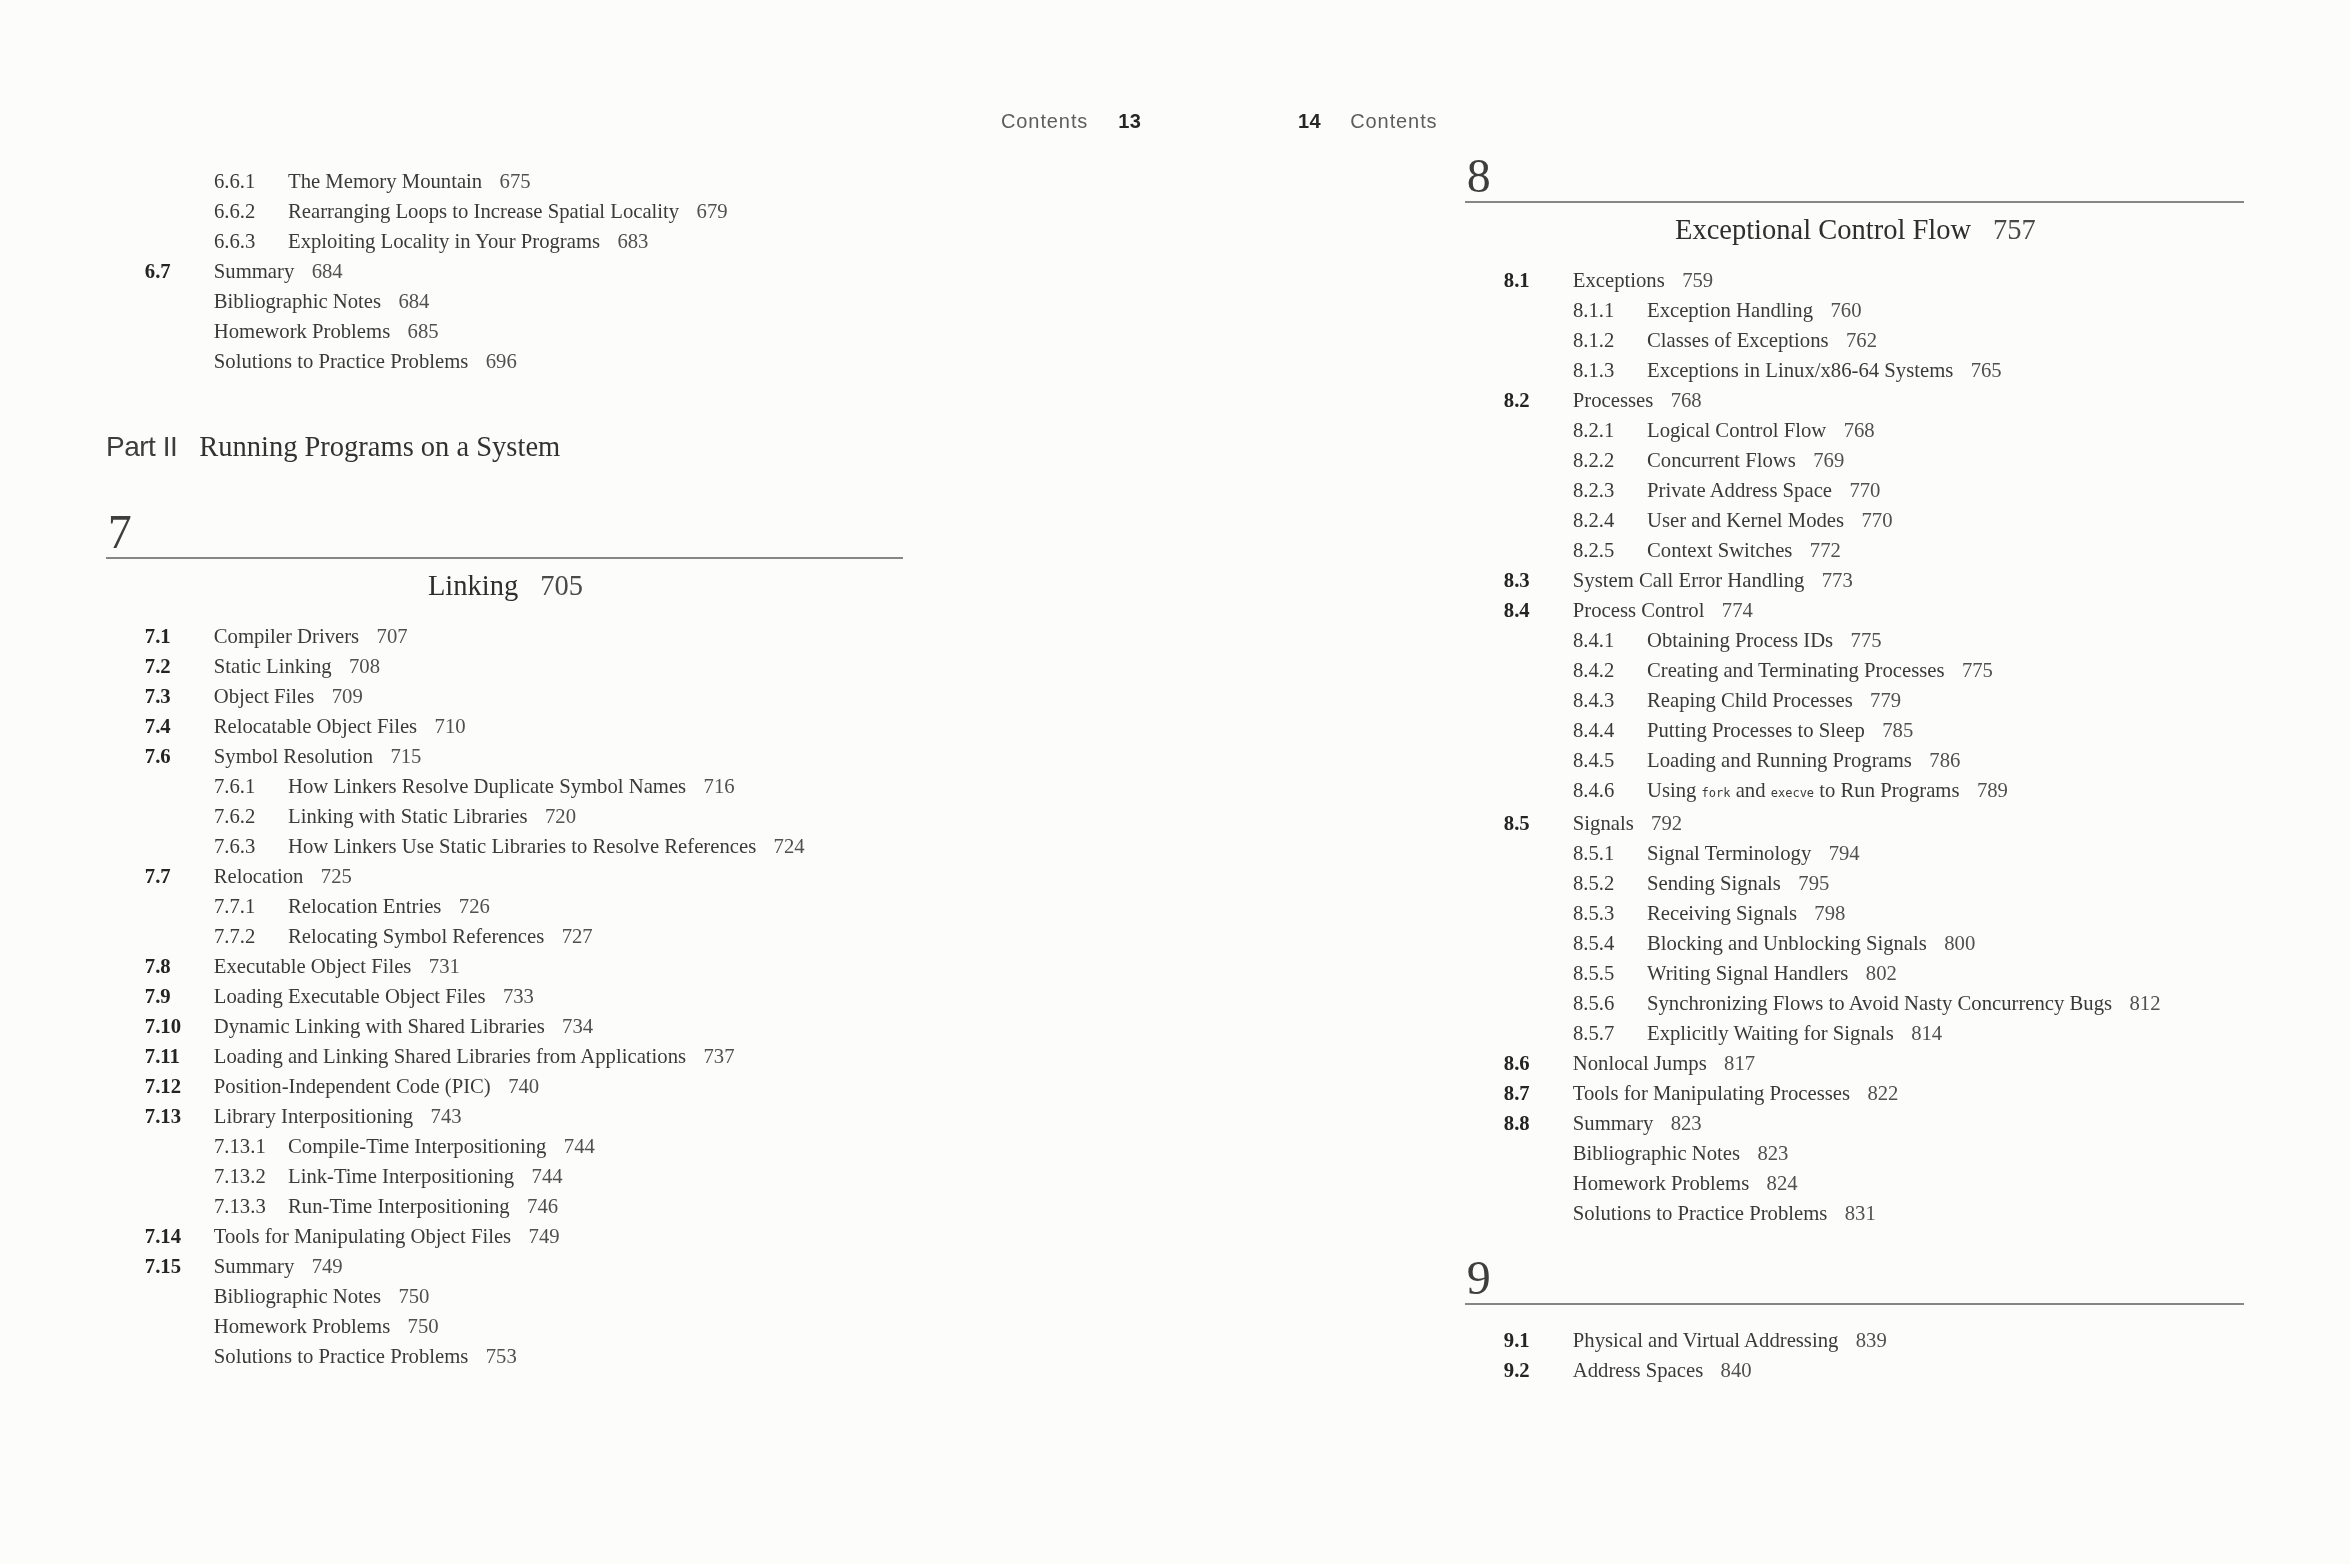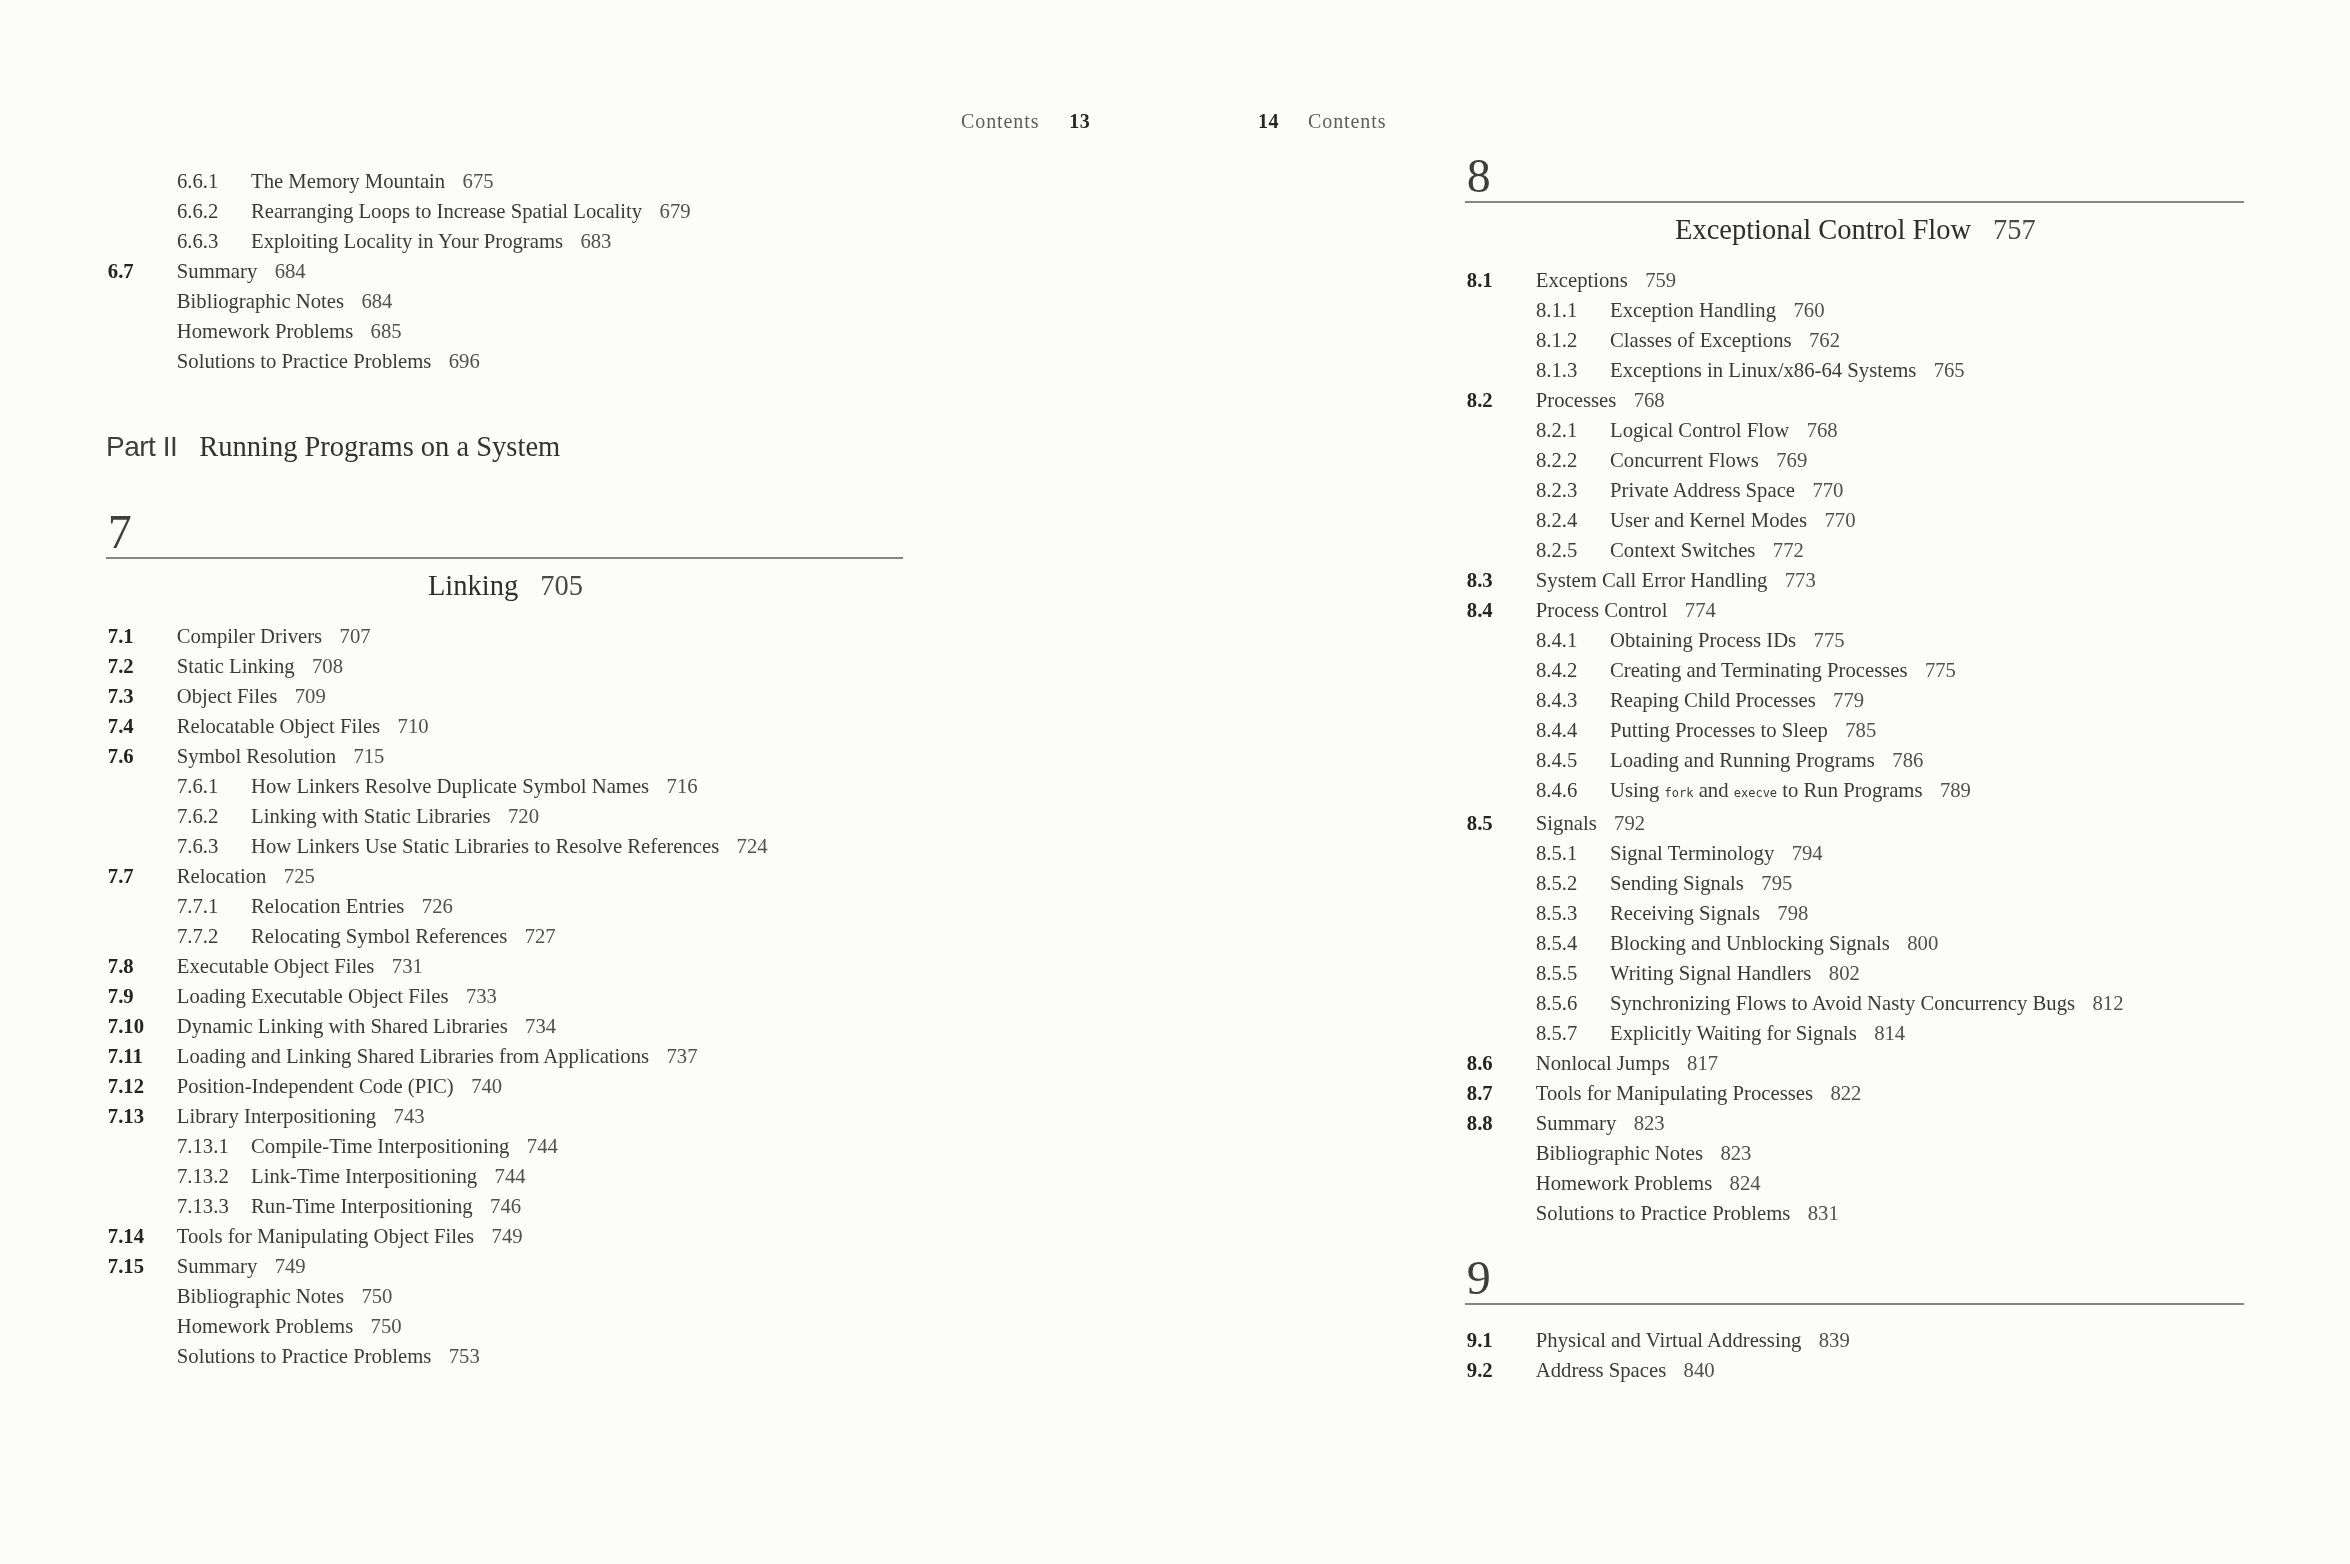--- a/index.html
+++ b/index.html
@@ -10,24 +10,25 @@
   }
   body {
     position:relative;
     font-family:"Liberation Serif", serif;
     color:#3a3a3a;
   }
 
   
   .running-head {
     position:absolute;
-    font-family:Liberation Serif, serif;
+    font-family:Liberation Sans, sans-serif;
     font-size:20px;
     line-height:24px;
     white-space:nowrap;
+    margin-left:40px;
   }
   .rh-left  { left:961px; top:109px; }
   .rh-right { left:1258px; top:109px; }
   .rh-title { color:#5d5d5d; letter-spacing:0.9px; }
   .rh-page  { color:#272727; font-weight:bold; letter-spacing:0.5px; }
   .rh-left .rh-page  { margin-left:30px; }
   .rh-right .rh-title { margin-left:29px; }
 
   
   #part2 {
@@ -60,21 +61,21 @@
     margin-top:2.8px;
   }
   .ch-title-row {
     margin-top:11px; padding-left:1.8px;
     font-size:28.5px; line-height:31px;
     color:#2e2e2e; white-space:nowrap;text-align:center;
   }
   .ch-page { margin-left:22px; color:#4a4a4a; }
 
   
-  .toc-list { margin-top:20px; }
+  .toc-list { margin-top:20px;margin-left:37px; }
   #ch6-tail .toc-list { margin-top:0; }
   .toc-row {
     display:flex; align-items:baseline;
     font-size:20.7px; line-height:30px;
     padding-left:1.8px; white-space:nowrap;
   }
   .toc-num {
     flex:none; width:69px;
     font-weight:bold; color:#242424;
   }

